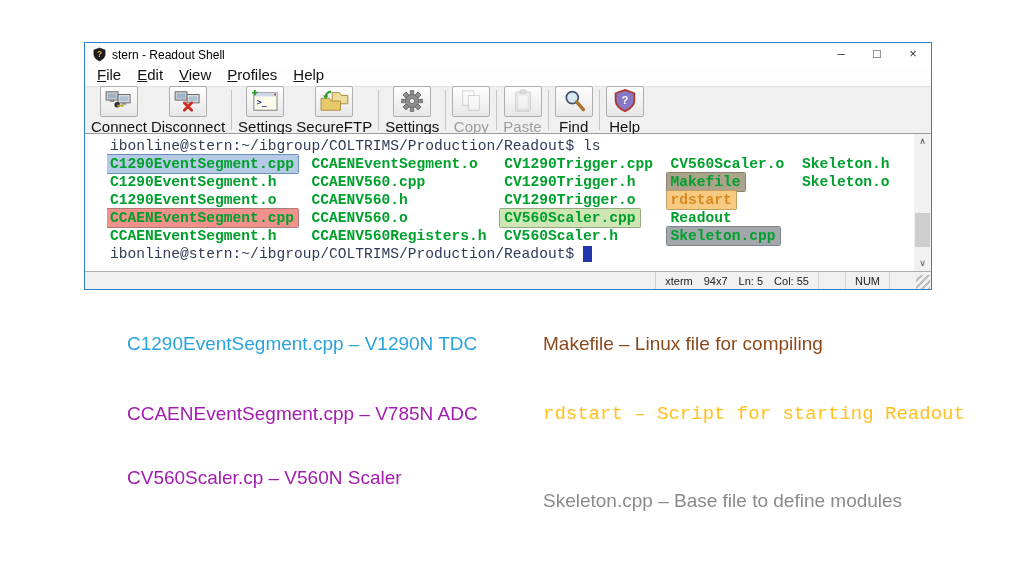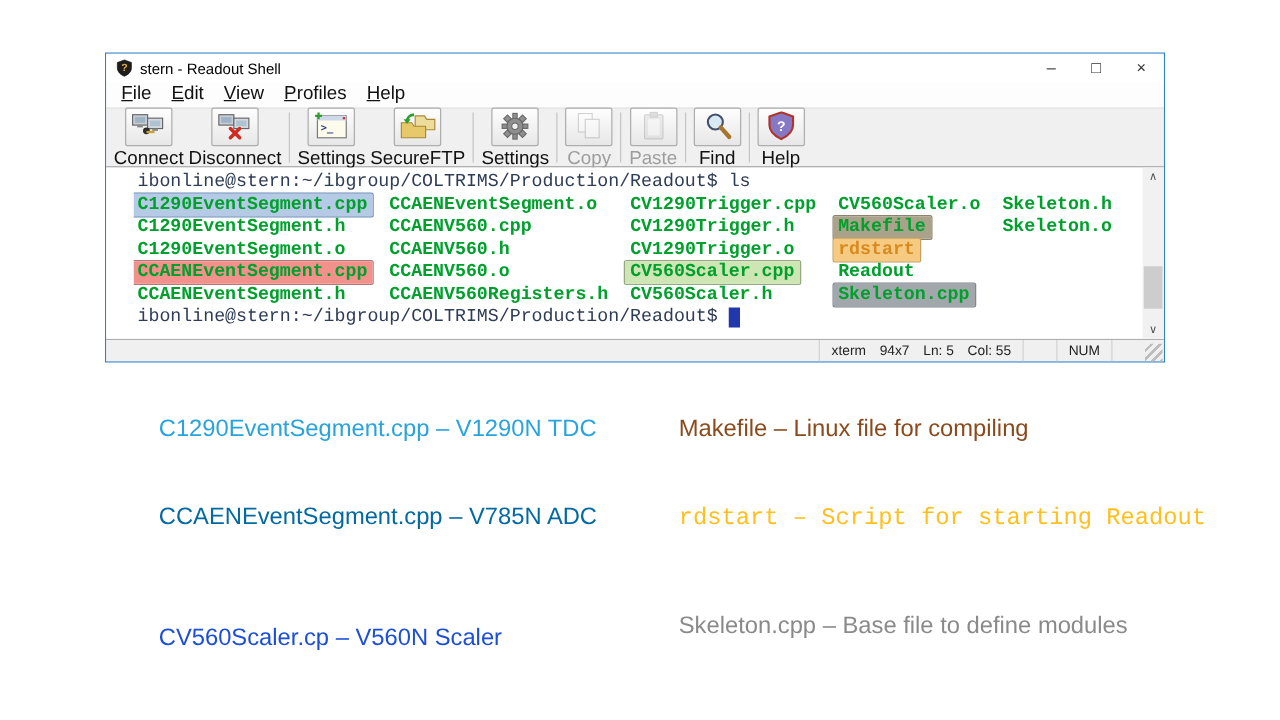--- a/index.html
+++ b/index.html
@@ -236,17 +236,17 @@
     </div>
     <div class="sb-small"></div>
     <div class="sb-grip"></div>
   </div>
 
 </div>
 
 <div id="annotations">
     <div class="ann" style="color: rgb(41, 163, 220); left: 127px; top: 333px;">C1290EventSegment.cpp – V1290N TDC</div>
     <div class="ann" style="color: rgb(139, 74, 28); left: 543px; top: 333px;">Makefile – Linux file for compiling</div>
-    <div class="ann" style="color: #0369a1; left: 127px; top: 403px;">CCAENEventSegment.cpp – V785N ADC</div>
+    <div class="ann" style="color: #a21caf; left: 127px; top: 403px;">CCAENEventSegment.cpp – V785N ADC</div>
     <div class="ann" style="color: rgb(255, 192, 30); left: 543px; top: 403px; font-family: Liberation Mono, monospace;">rdstart – Script for starting Readout</div>
-    <div class="ann" style="color: #1d4ed8; left: 127px; top: 500px;">CV560Scaler.cp – V560N Scaler</div>
+    <div class="ann" style="color: #a21caf; left: 127px; top: 467px;">CV560Scaler.cp – V560N Scaler</div>
     <div class="ann" style="color: rgb(138, 138, 138); left: 543px; top: 490px;">Skeleton.cpp – Base file to define modules</div>
   </div>
 
 </body></html>

